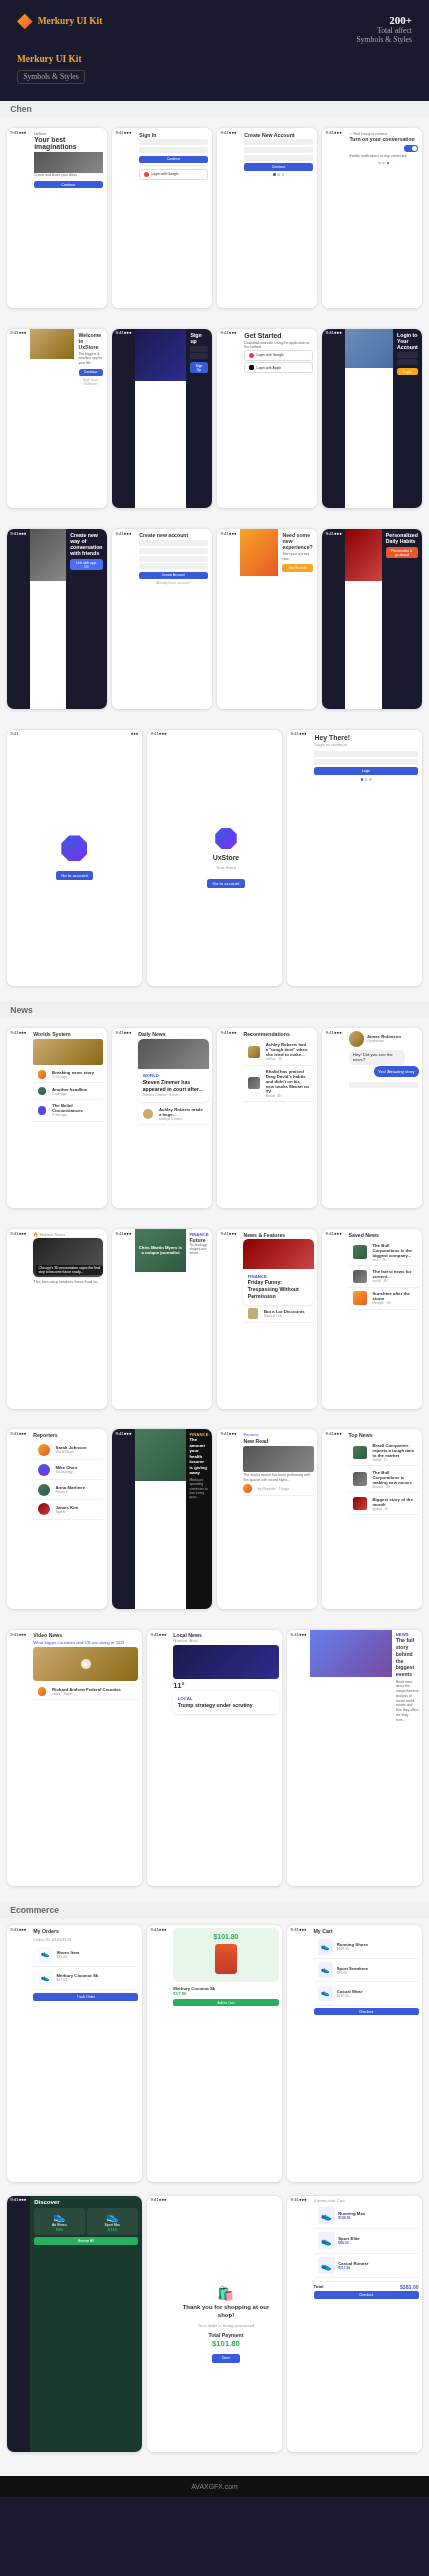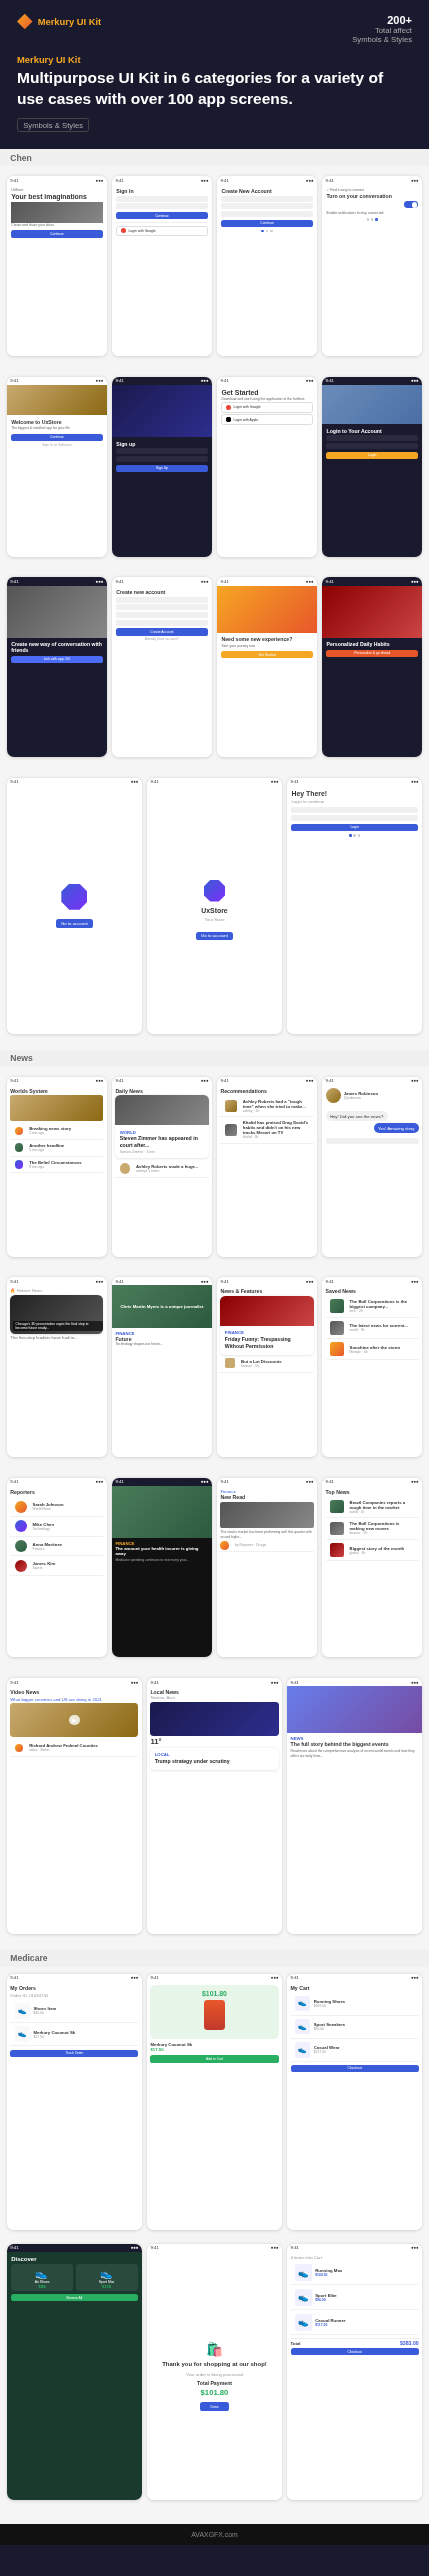--- a/index.html
+++ b/index.html
@@ -8,20 +8,21 @@
       background: #1a1a2e;
       font-family: -apple-system, BlinkMacSystemFont, 'Segoe UI', sans-serif;
       overflow-x: hidden;
     }
 
     
     .header {
       background: #1a1a2e;
       padding: 13.7px 17px 17px;
       color: white;
+      font-family: Liberation Serif, serif;
     }
     .header-top {
       display: flex;
       justify-content: space-between;
       align-items: flex-start;
       margin-bottom: 10.3px;
     }
     .logo-area { display: flex; align-items: center; gap: 5.2px; }
     .logo-diamond {
       width: 15.5px; height: 15.5px;
@@ -72,21 +73,21 @@
     .phone-screen {
       width: 100%;
       padding-bottom: 180%;
       position: relative;
       overflow: hidden;
     }
     .phone-inner {
       position: absolute;
       top: 0; left: 0; right: 0; bottom: 0;
       display: flex;
-      flex-direction: column;
+      flex-direction: row;
     }
 
     
     .status-bar {
       display: flex;
       justify-content: space-between;
       padding: 1.7px 3.4px;
       font-size: 4.3px;
       color: #333;
       background: white;
@@ -279,21 +280,20 @@
     </div>
     <div style="text-align:right">
       <div class="screens-count">
         <div class="num">200+</div>
         <div class="label">Total affect</div>
       </div>
       <div class="symbols-link">Symbols &amp; Styles</div>
     </div>
   </div>
   <div class="kit-name">Merkury UI Kit</div>
-  <div class="kit-title">Multipurpose UI Kit in 6 categories for a variety of use cases with over 100 app screens.</div>
   <div class="symbols-badge">Symbols &amp; Styles</div>
 </div>
 
 <div class="section-label">Chen</div>
 
 <div class="phone-grid">
 
   <div class="phone">
     <div class="phone-screen">
       <div class="phone-inner">
@@ -1021,21 +1021,21 @@
           <div style="font-size:3.4px;color:#666;line-height:1.4;margin-top:1.7px;">Read more about the comprehensive analysis of recent world events and how they affect our daily lives...</div>
         </div>
       </div>
     </div>
   </div>
 
 </div>
 
 <div class="section-gap"></div>
 
-<div class="section-label">Medicare</div>
+<div class="section-label">Ecommerce</div>
 
 <div class="ecom-phone-grid">
 
   <div class="phone phone-large">
     <div class="phone-screen">
       <div class="phone-inner">
         <div class="status-bar">
           <span>9:41</span>
             <span>●●●</span>
         </div>

